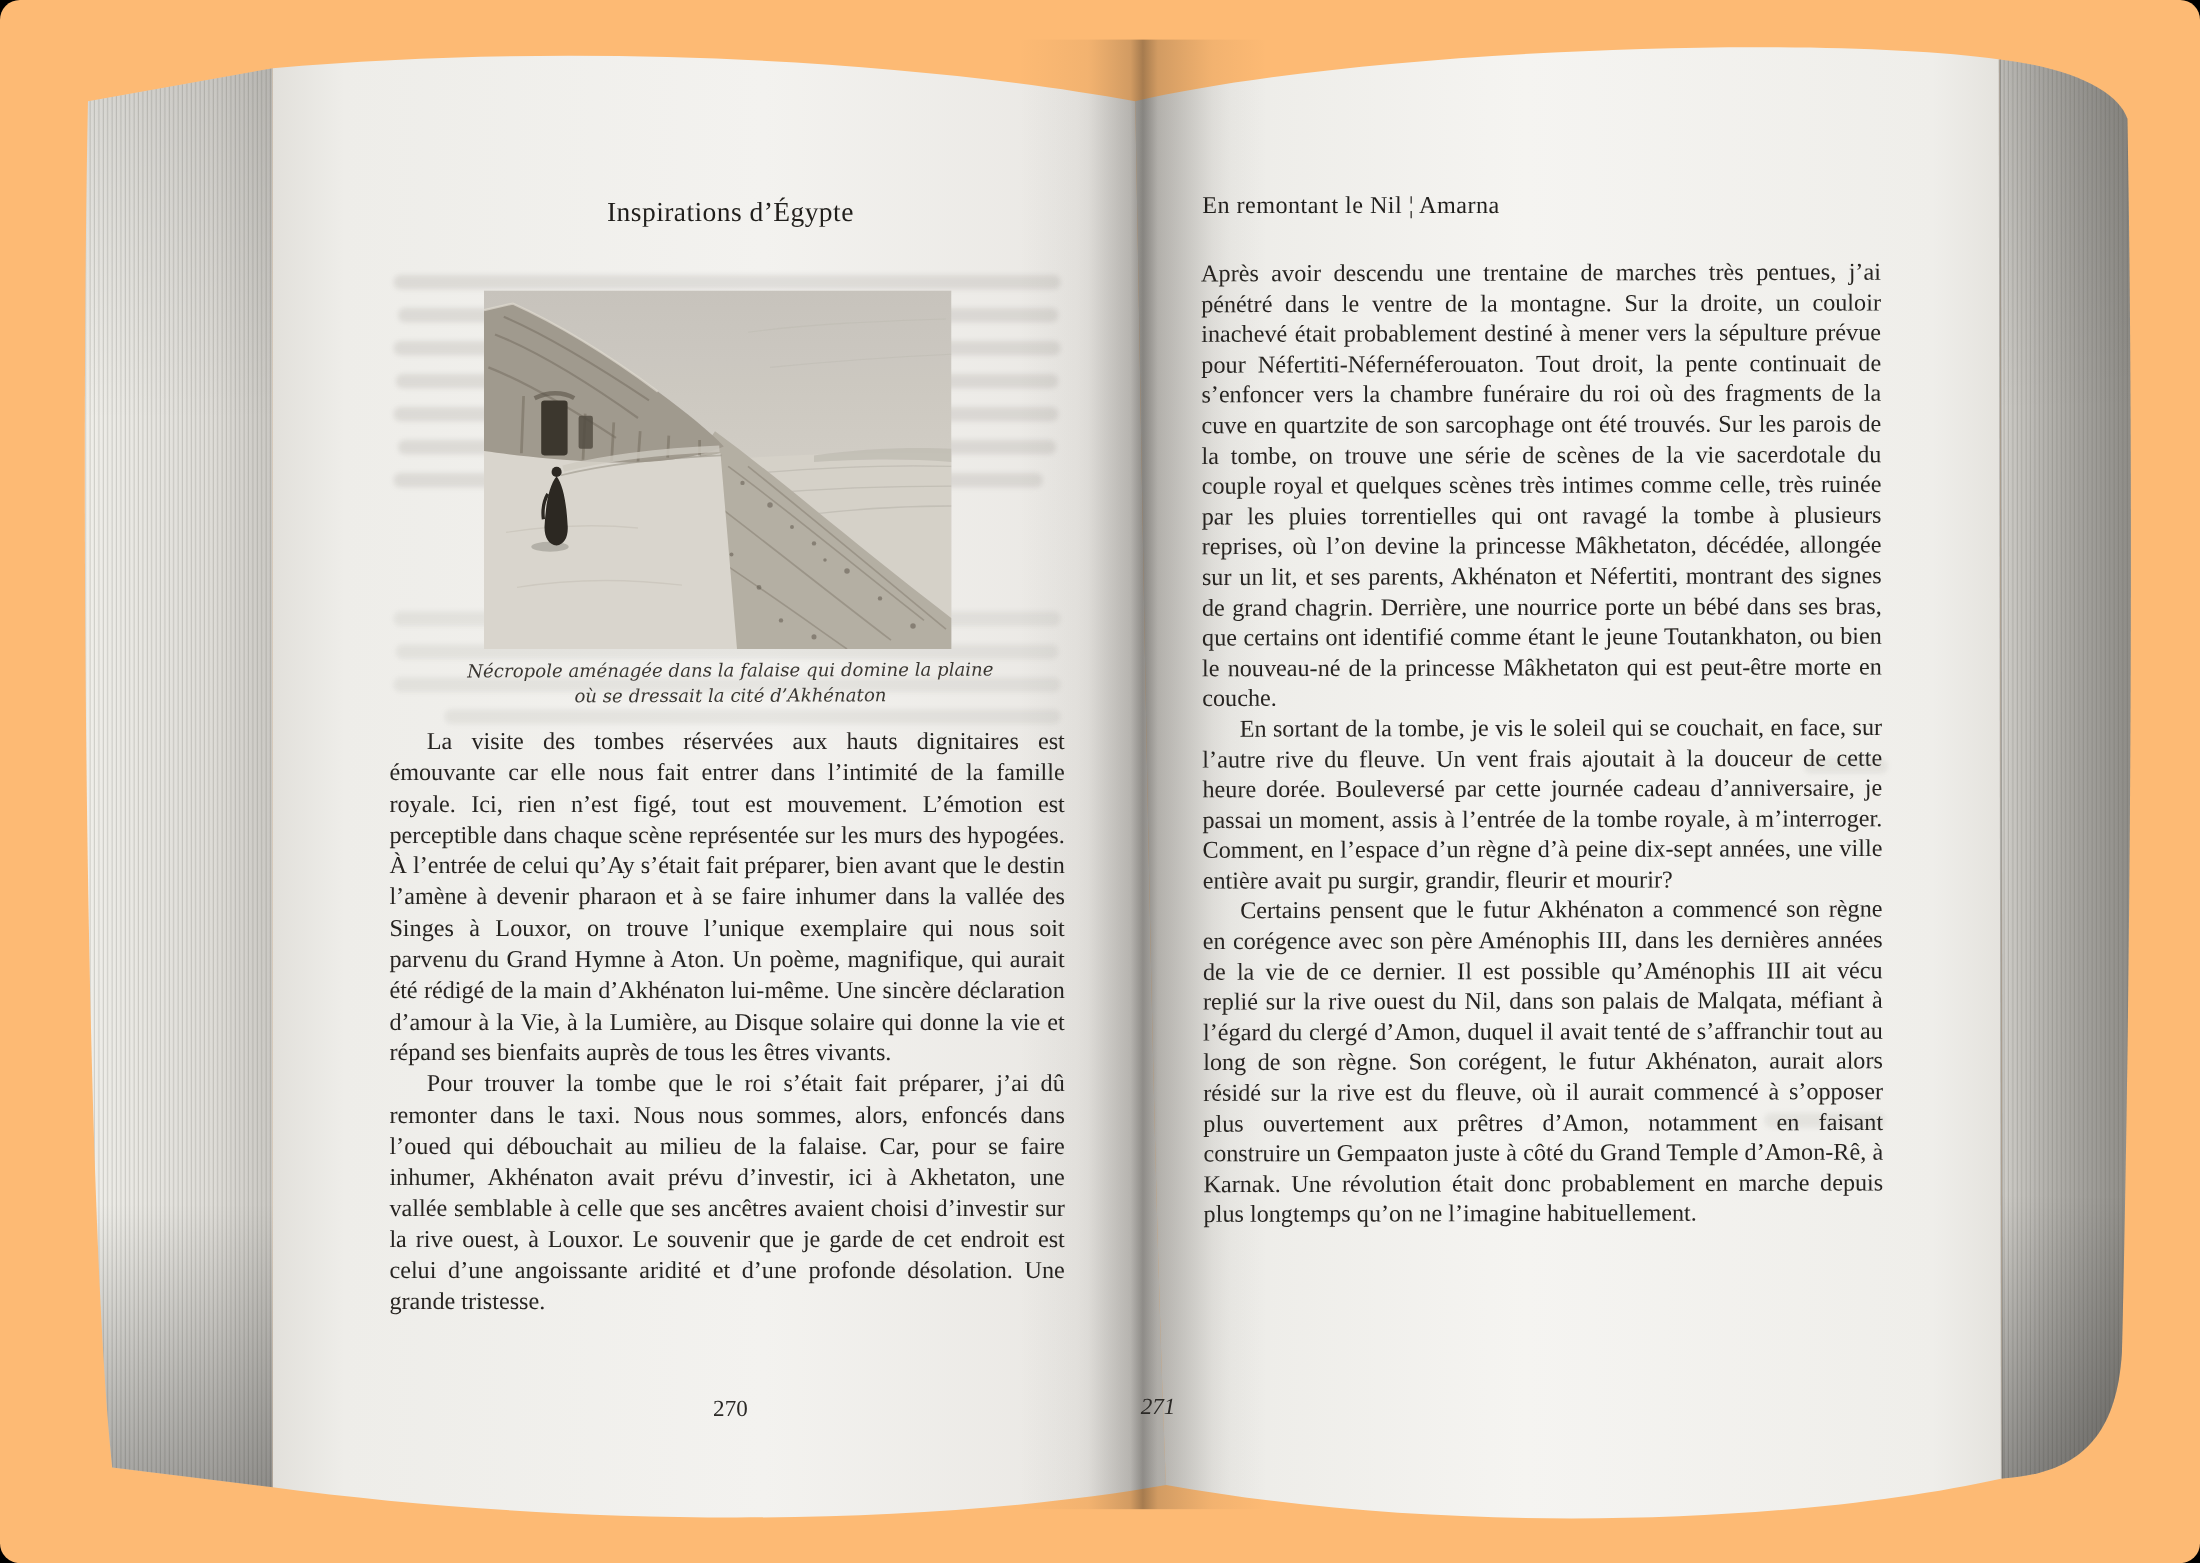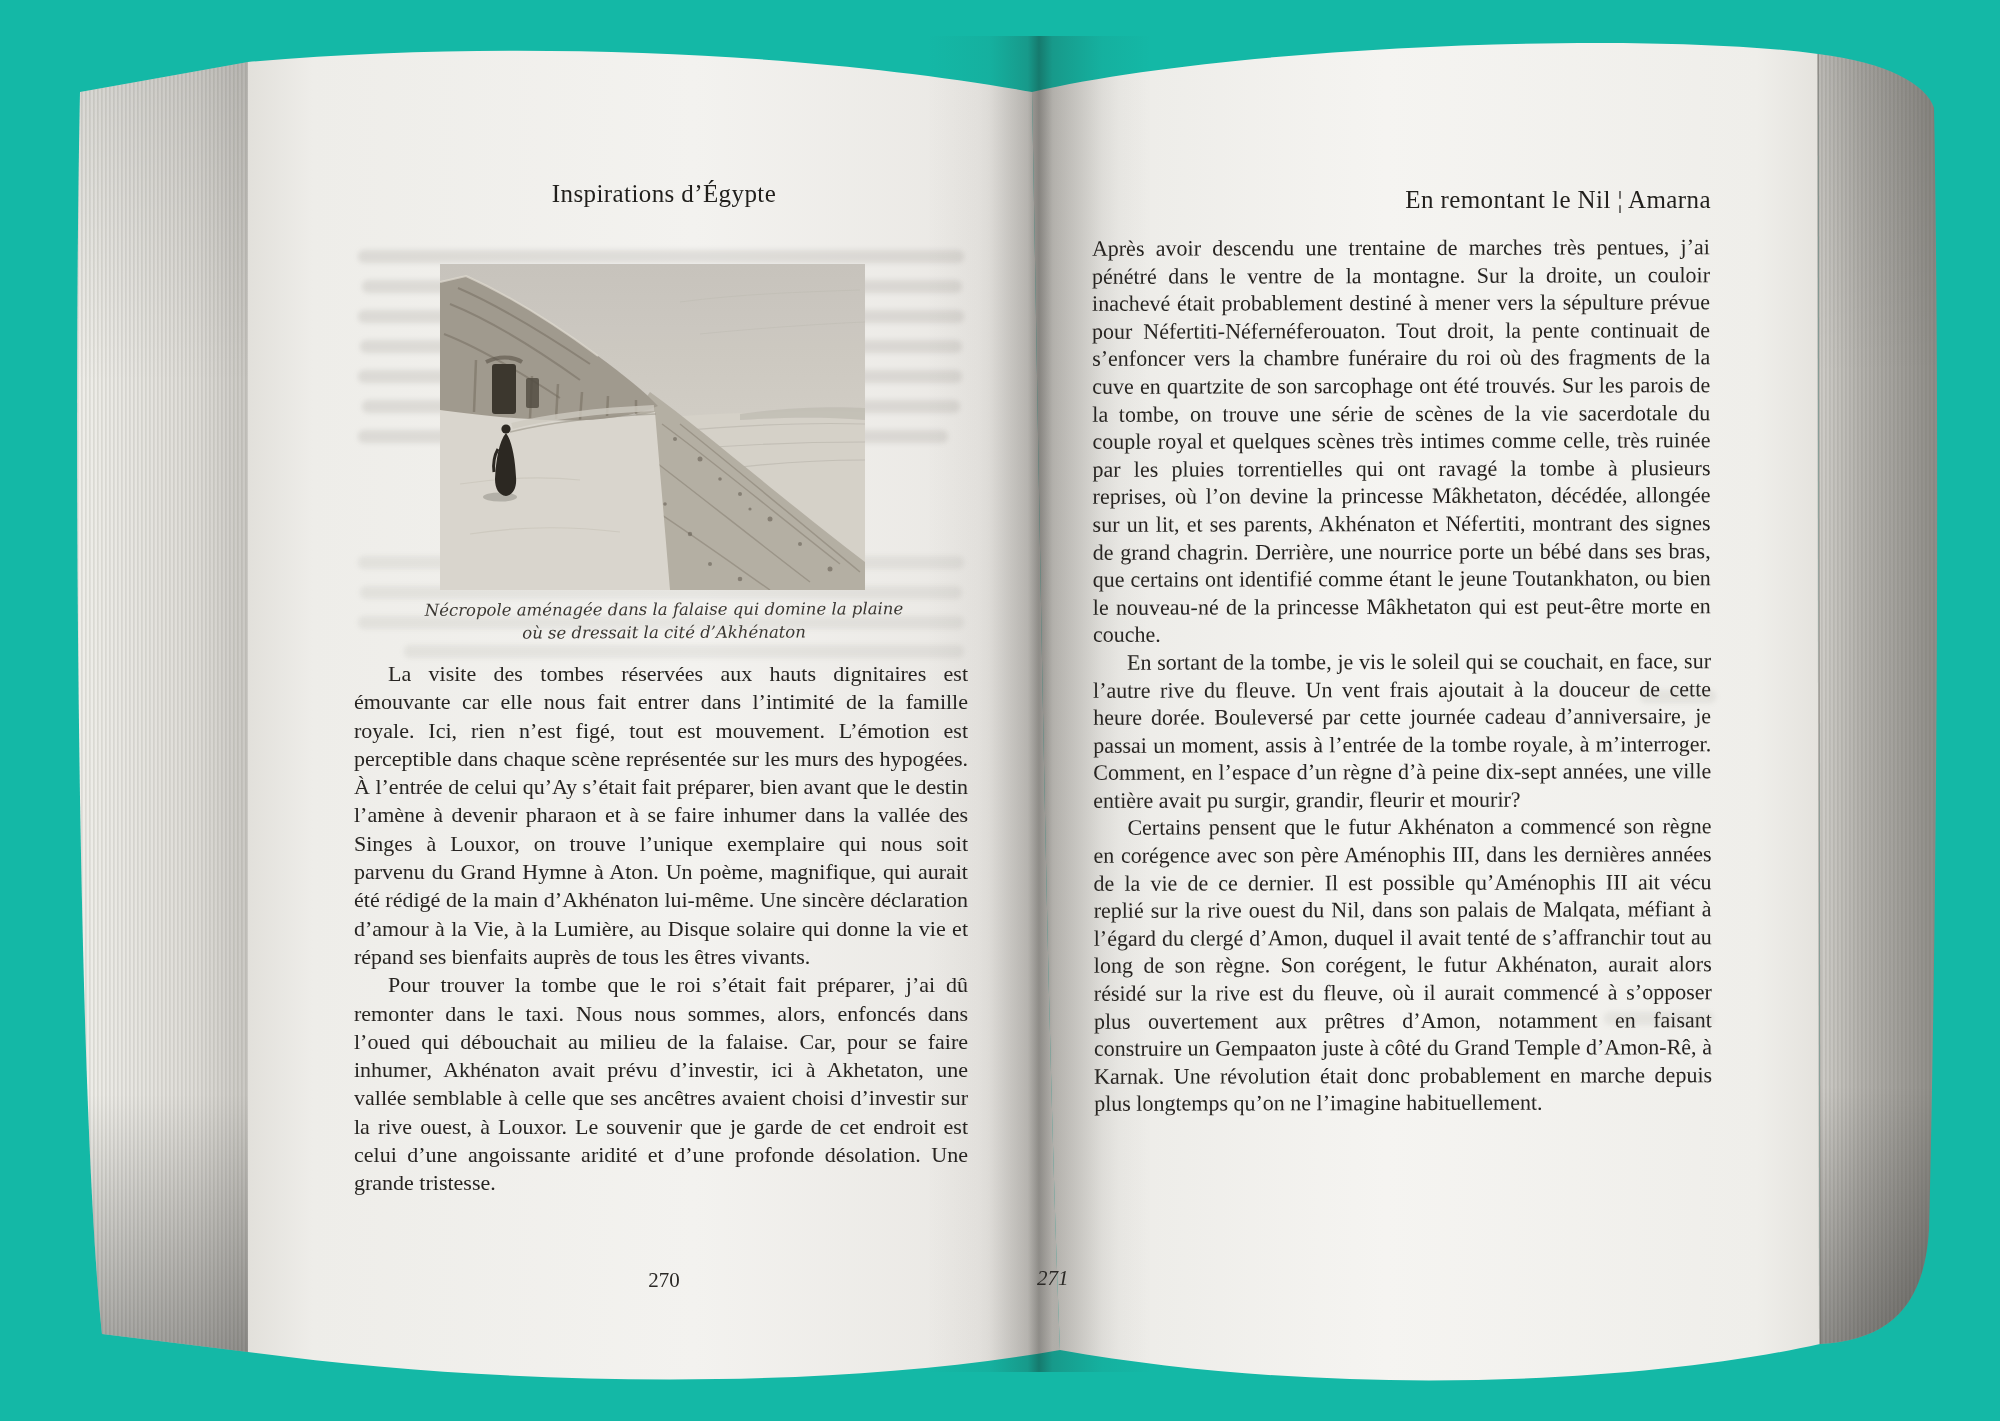--- a/index.html
+++ b/index.html
@@ -1,25 +1,25 @@
 <!DOCTYPE html>
 <html><head>
 <meta charset="utf-8">
 <style>
   html,body{margin:0;padding:0;background:#000;}
   .stage{
-    position:relative;width:2000px;height:1421px;background:#14b8a6;overflow:hidden;
-    font-family:"Liberation Serif", serif;color:#242220;
+    position:relative;width:2000px;height:1421px;background:#fdba74;overflow:hidden;
+    font-family:"Liberation Serif", serif;color:#242220;border-radius:18px;
   }
   .stage *{box-sizing:border-box;}
   .book-svg{position:absolute;left:0;top:0;}
   .abs{position:absolute;}
   
   .lp-header{left:357px;top:180px;width:614px;text-align:center;font-size:25px;letter-spacing:.4px;color:#211f1c;}
-  .rp-header{left:1093px;top:174px;width:618px;text-align:right;font-size:25px;letter-spacing:.4px;color:#211f1c;margin-top:12px;}
+  .rp-header{left:1093px;top:174px;width:618px;text-align:left;font-size:22px;letter-spacing:.4px;color:#211f1c;}
   .photo{left:440px;top:264px;width:425px;height:326px;}
   .caption{
     left:377px;top:598px;width:574px;text-align:center;
     font-family:"DejaVu Serif", serif;font-style:italic;
     font-size:16.5px;line-height:23px;color:#3a3732;transform:rotate(-.2deg);
   }
   .lp-body{left:354px;top:660px;width:614px;font-size:22px;line-height:28.3px;text-align:justify;color:#272421;}
   .rp-body{left:1093px;top:234px;width:618px;font-size:22px;line-height:27.6px;text-align:justify;color:#272421;transform:rotate(-.15deg);}
   .lp-body p,.rp-body p{margin:0;}
   .indent{text-indent:34px;}

